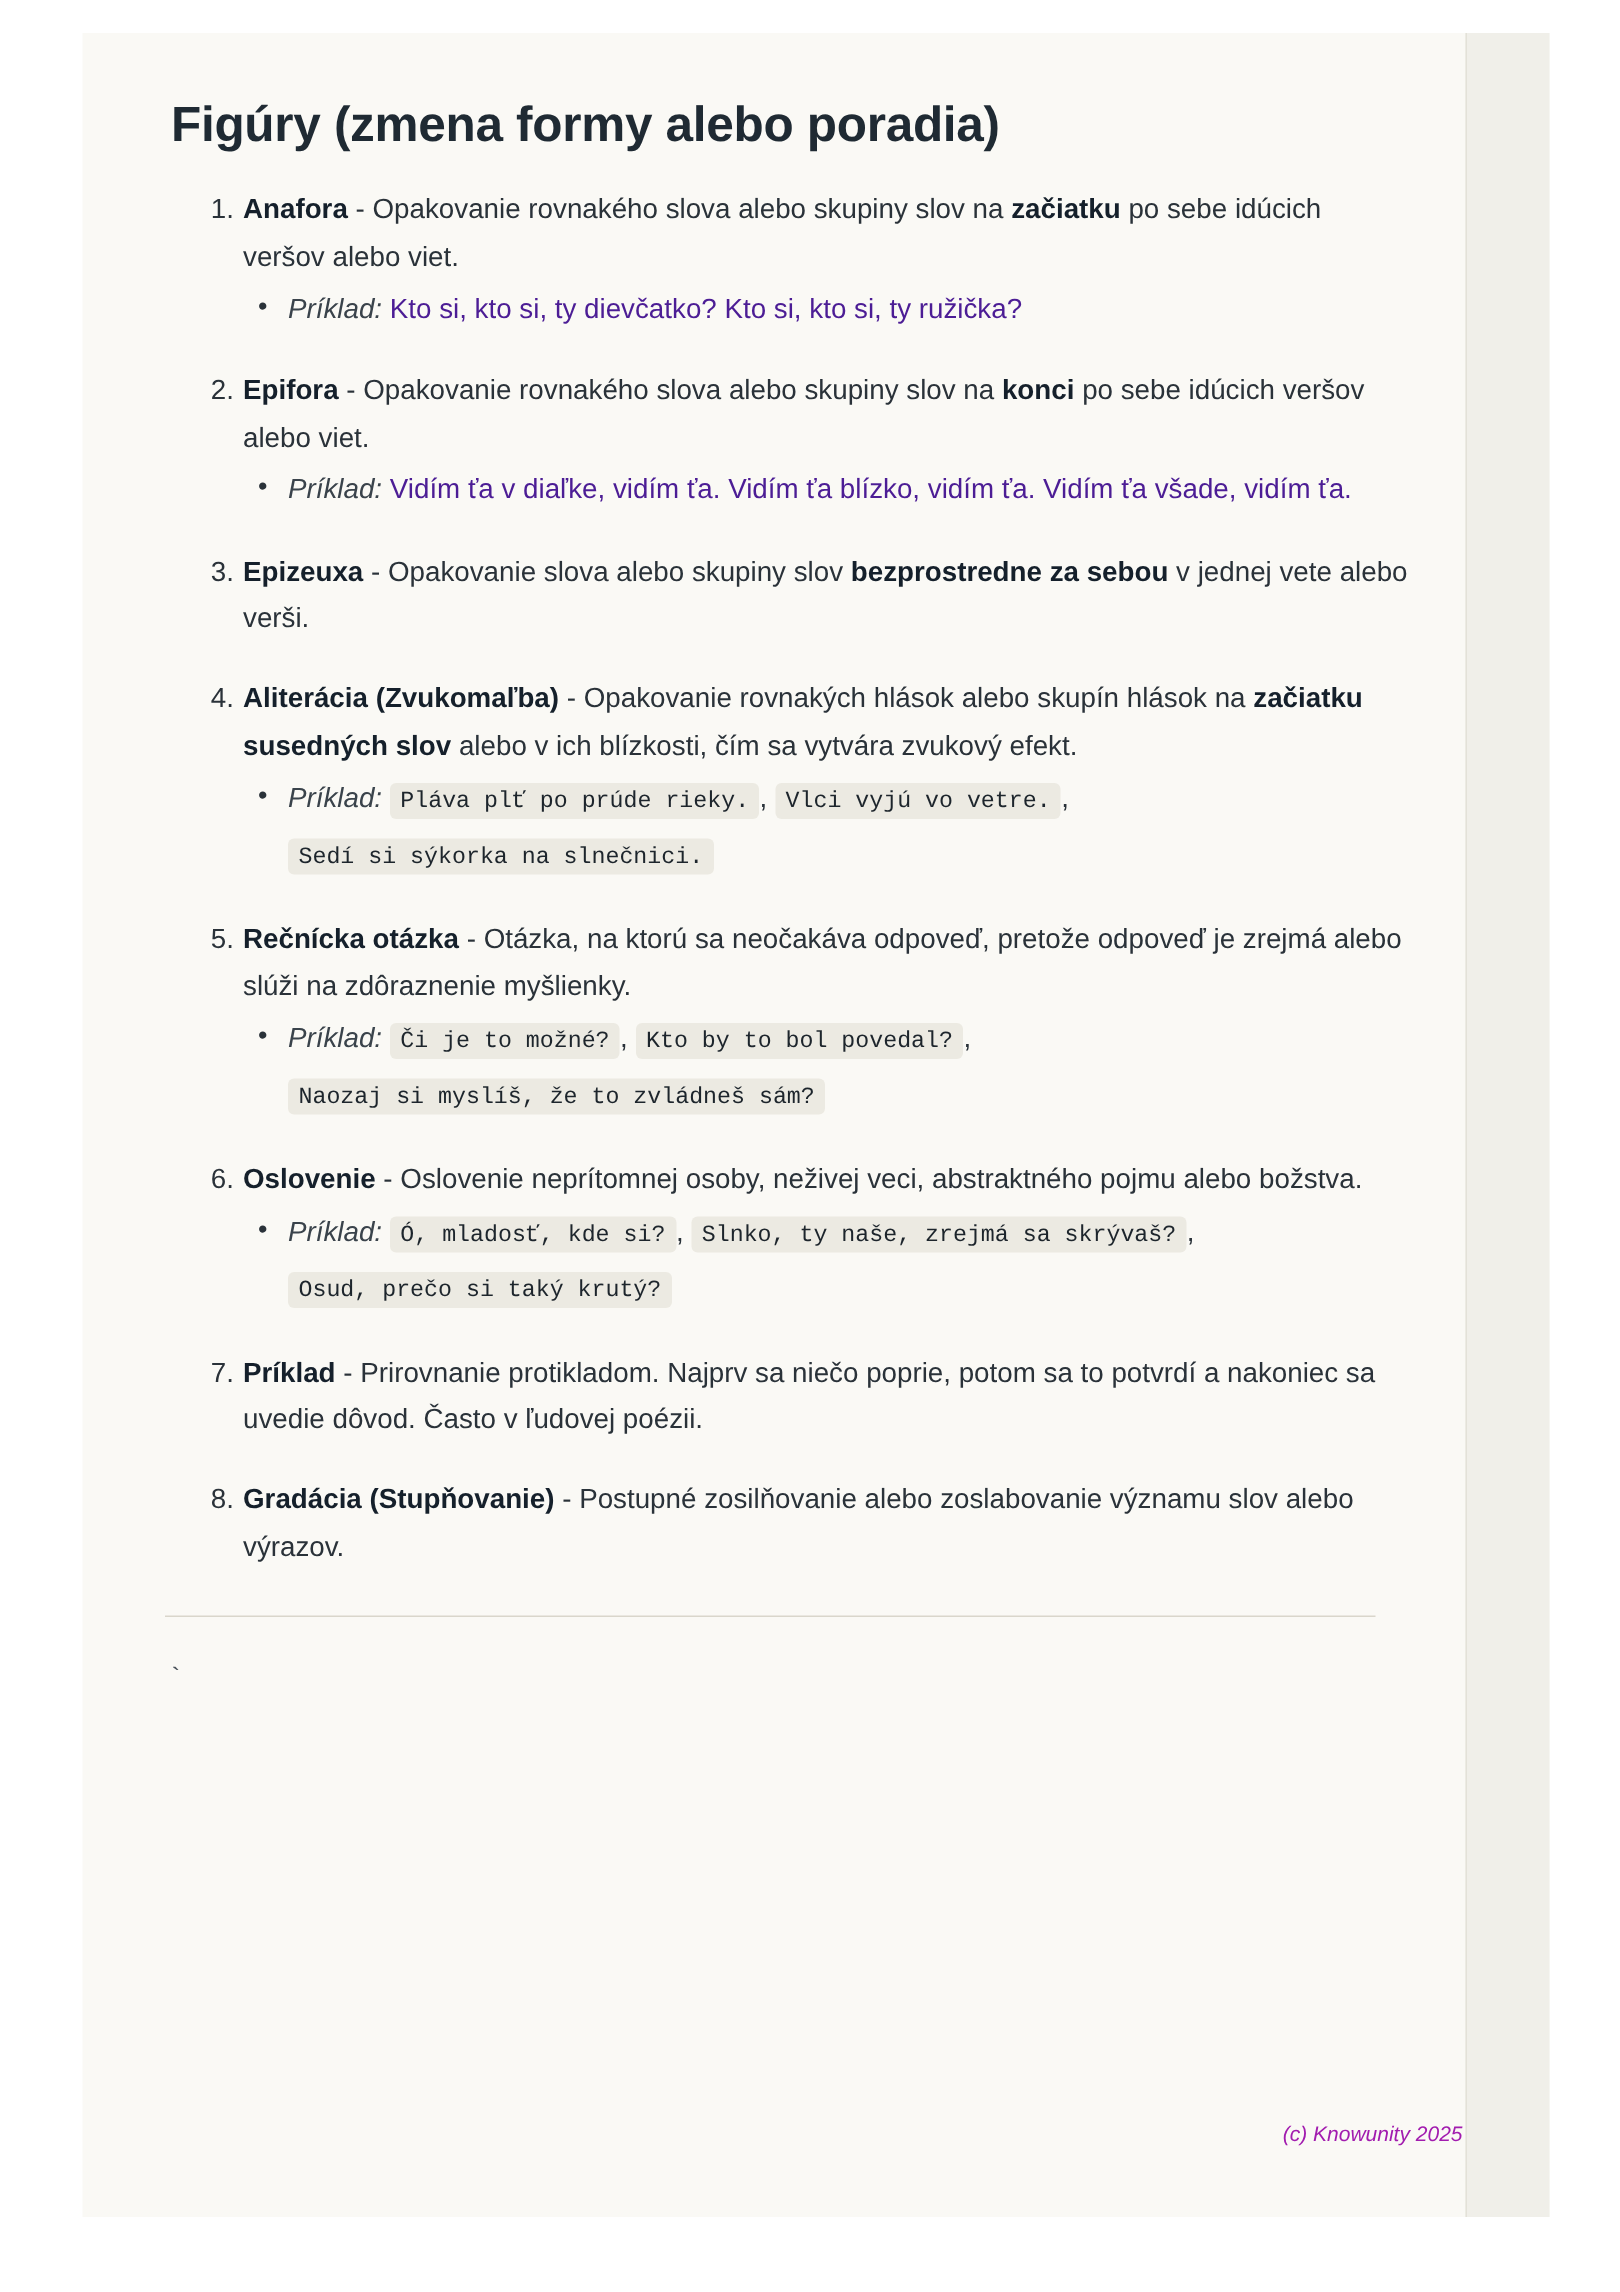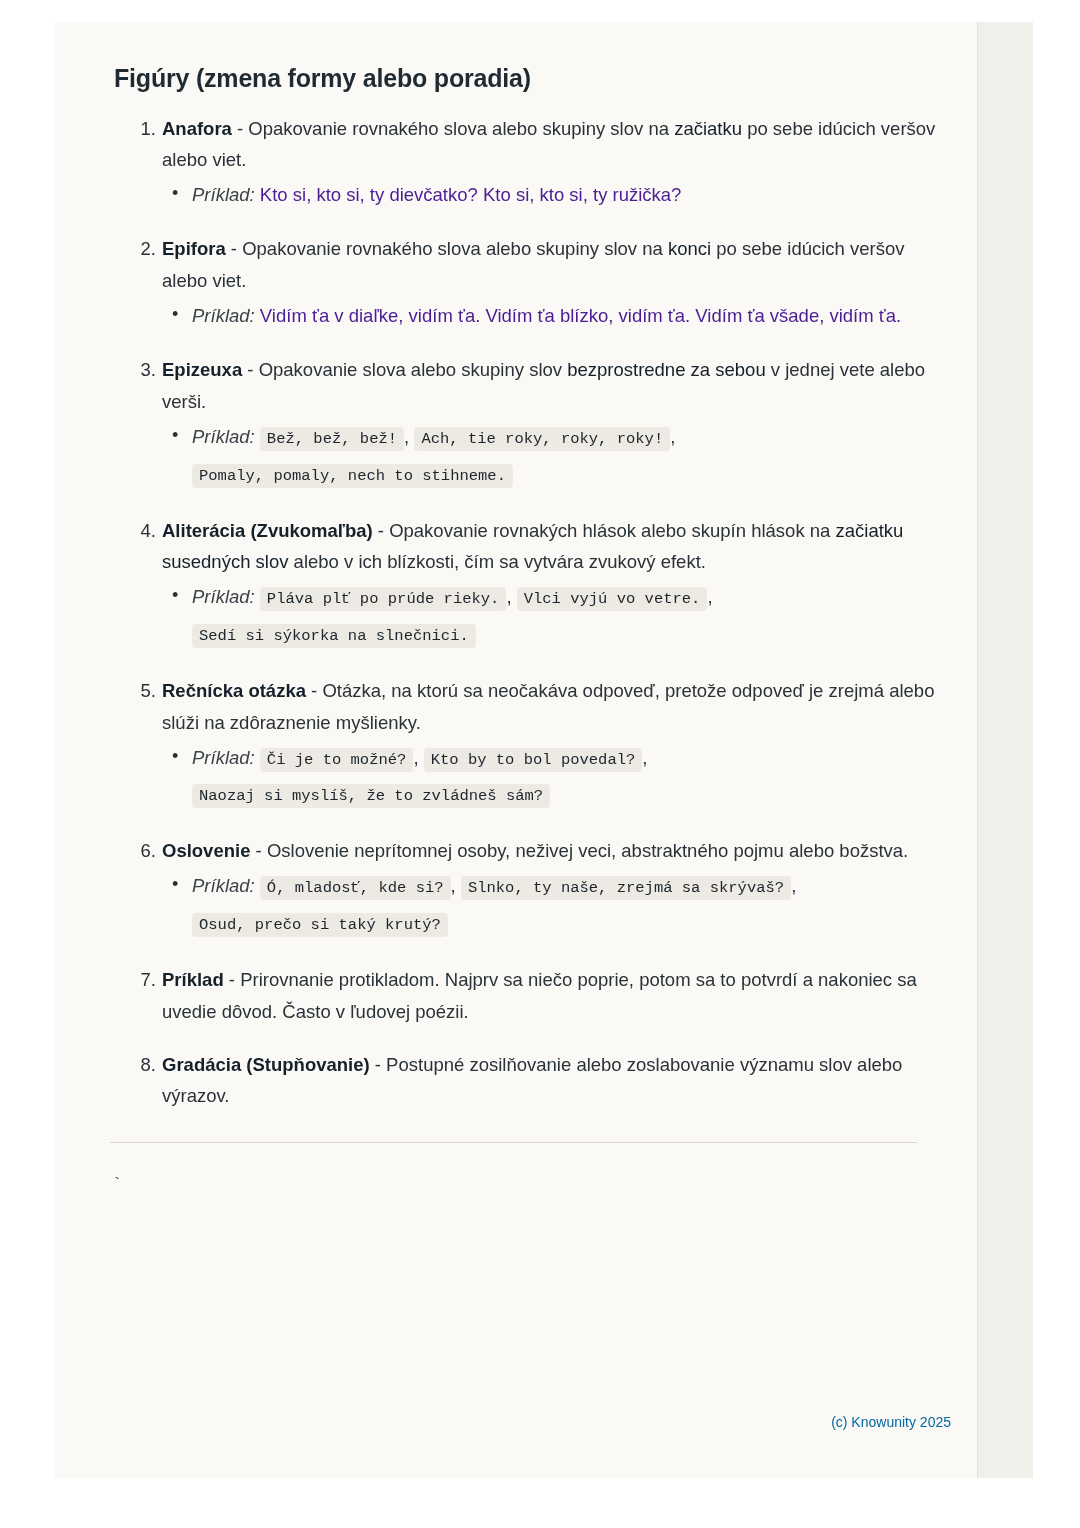--- a/index.html
+++ b/index.html
@@ -37,21 +37,21 @@
     position: absolute;
     right: 0;
     top: 0;
     width: 56px;
     height: 1456px;
     background: #f0efe9;
     border-left: 1px solid #e3e1d8;
     box-sizing: border-box;
   }
   h1.doc-title {
-    font-size: 25px;
+    font-size: 33px;
     line-height: 1.3;
     font-weight: bold;
     color: #1f2a33;
     margin: 12px 0 18px 26px;
     letter-spacing: -0.2px;
   }
   ol.figures {
     list-style: none;
     counter-reset: fig;
     margin: 0;
@@ -73,21 +73,21 @@
     width: 26px;
     text-align: right;
     color: #2a3239;
     font-size: 18.5px;
   }
   .term {
     font-weight: bold;
     color: #15202b;
   }
   .strong {
-    font-weight: normal;
+    font-weight: bold;
     color: #15202b;
   }
   ul.examples {
     list-style: none;
     margin: 2px 0 0 0;
     padding: 0 0 0 30px;
   }
   ul.examples > li {
     position: relative;
     font-size: 18.5px;
@@ -129,25 +129,26 @@
     margin: 30px 22px 0 22px;
   }
   .backtick {
     margin: 32px 0 0 24px;
     font-family: "Liberation Mono", monospace;
     font-size: 17px;
     color: #4a525a;
   }
   .footer {
     position: absolute;
-    right: 82px;
+    right: 58px;
     bottom: 48px;
     font-size: 14px;
-    color: #0369a1;
+    color: #a21caf;
     font-family: "Liberation Sans", sans-serif;
+    font-style: italic;
   }
 </style>
 </head>
 <body>
 
 <div id="page">
 
   <div id="content">
 
     <h1 class="doc-title">Figúry (zmena formy alebo poradia)</h1>
@@ -167,28 +168,20 @@
         <span class="term">Epifora</span><span> - </span><span>Opakovanie rovnakého slova alebo skupiny slov na </span><span class="strong">konci</span><span> po sebe idúcich veršov alebo viet.</span>
         <ul class="examples">
           <li>
             <span class="ex-label">Príklad: </span><span class="ex-italic">Vidím ťa v diaľke, vidím ťa. Vidím ťa blízko, vidím ťa. Vidím ťa všade, vidím ťa.</span>
           </li>
         </ul>
       </li>
 
       <li>
         <span class="term">Epizeuxa</span><span> - </span><span>Opakovanie slova alebo skupiny slov </span><span class="strong">bezprostredne za sebou</span><span> v jednej vete alebo verši.</span>
-        <ul class="examples">
-          <li>
-            <span class="ex-label">Príklad:</span>
-            <code class="chip">Bež, bež, bež!</code><span class="sep">,</span>
-            <code class="chip">Ach, tie roky, roky, roky!</code><span class="sep">,</span>
-            <code class="chip">Pomaly, pomaly, nech to stihneme.</code>
-          </li>
-        </ul>
       </li>
 
       <li>
         <span class="term">Aliterácia (Zvukomaľba)</span><span> - </span><span>Opakovanie rovnakých hlások alebo skupín hlások na </span><span class="strong">začiatku susedných slov</span><span> alebo v ich blízkosti, čím sa vytvára zvukový efekt.</span>
         <ul class="examples">
           <li>
             <span class="ex-label">Príklad:</span>
             <code class="chip">Pláva plť po prúde rieky.</code><span class="sep">,</span>
             <code class="chip">Vlci vyjú vo vetre.</code><span class="sep">,</span>
             <code class="chip">Sedí si sýkorka na slnečnici.</code>

